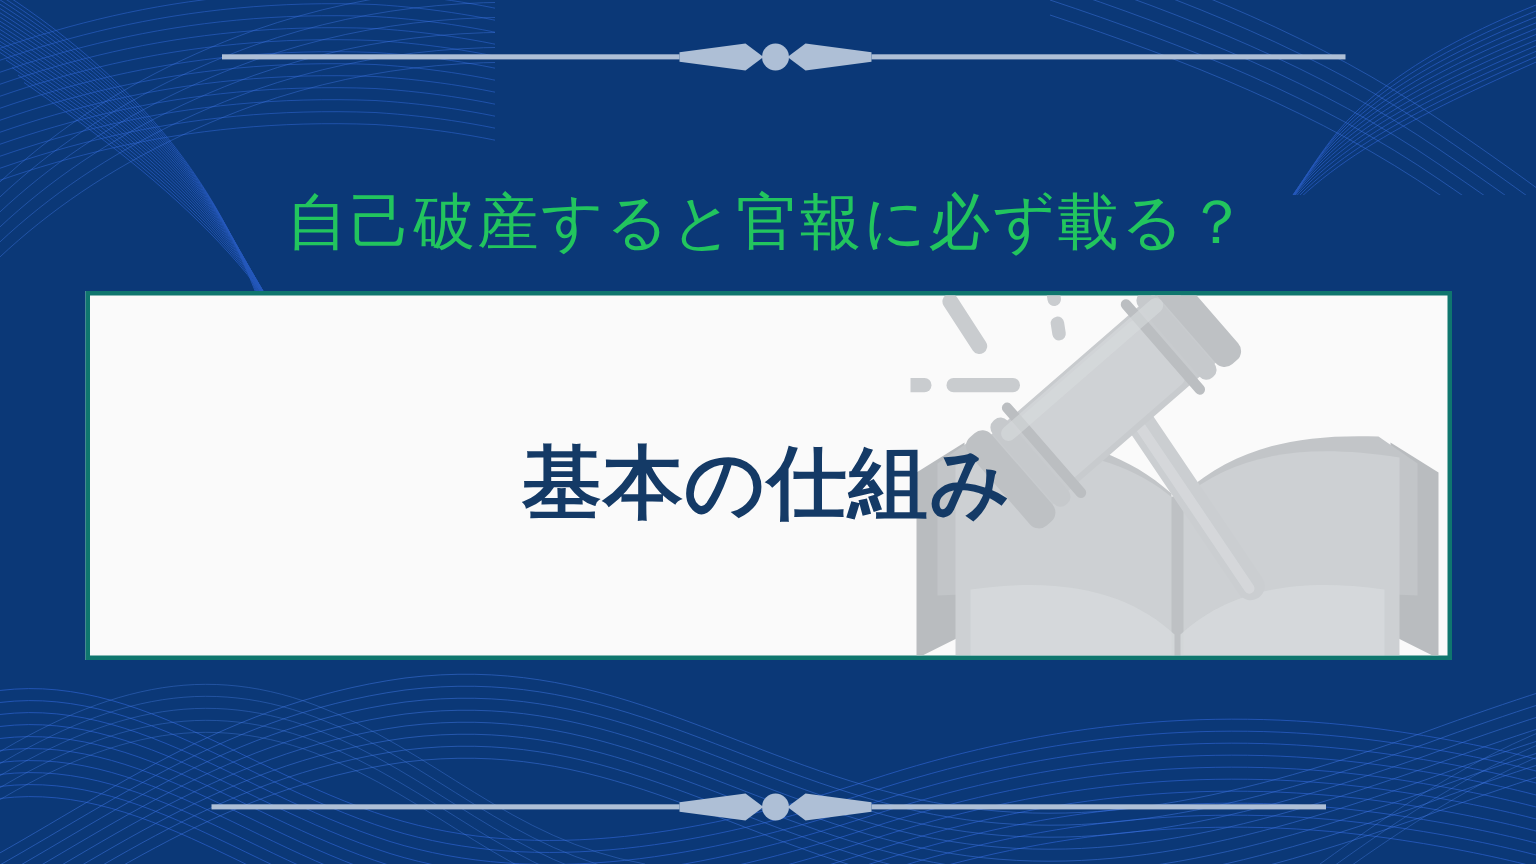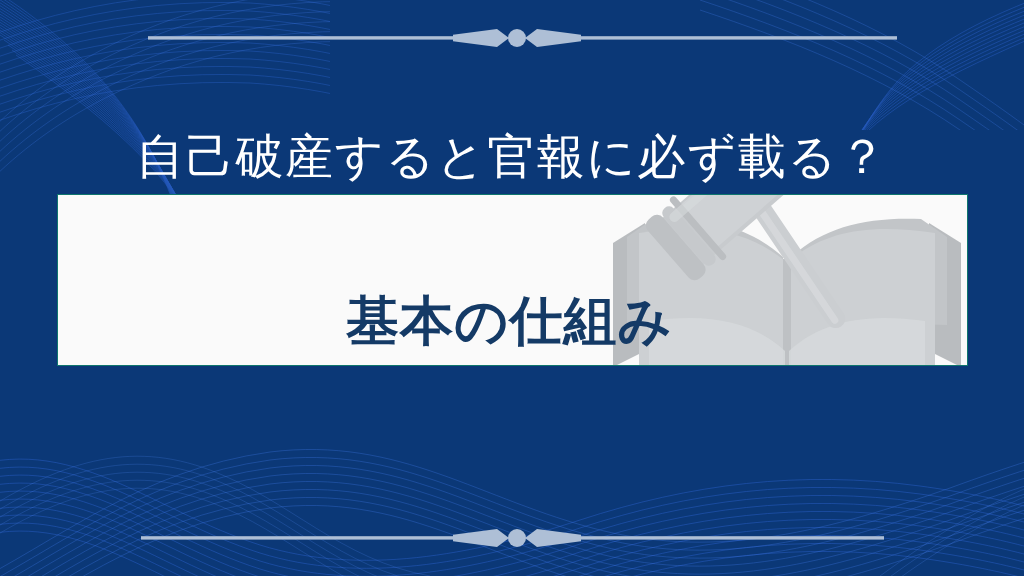--- a/index.html
+++ b/index.html
@@ -36,37 +36,37 @@
   #divider-top    { top: 18px; }
   #divider-bottom { top: 518px; }
 
   
   #title {
     position: absolute;
     left: 0;
     top: 96px;
     width: 1024px;
     text-align: center;
-    color: #ffffff;
-    font-size: 48px;
+    color: #22c55e;
+    font-size: 41px;
     line-height: 1.22;
     letter-spacing: 0.035em;
     font-weight: 400;
     white-space: nowrap;
   }
 
   
   #card {
     position: absolute;
     left: 57px;
     top: 194px;
     width: 911px;
-    height: 172px;
+    height: 246px;
     background: #fafafa;
-    border: 1px solid #0f766e;
+    border: 3px solid #0f766e;
     box-sizing: border-box;
     overflow: hidden;
   }
   #card-heading {
     position: absolute;
     left: 0;
     top: 0;
     width: 911px;
     height: 246px;
     display: flex;

